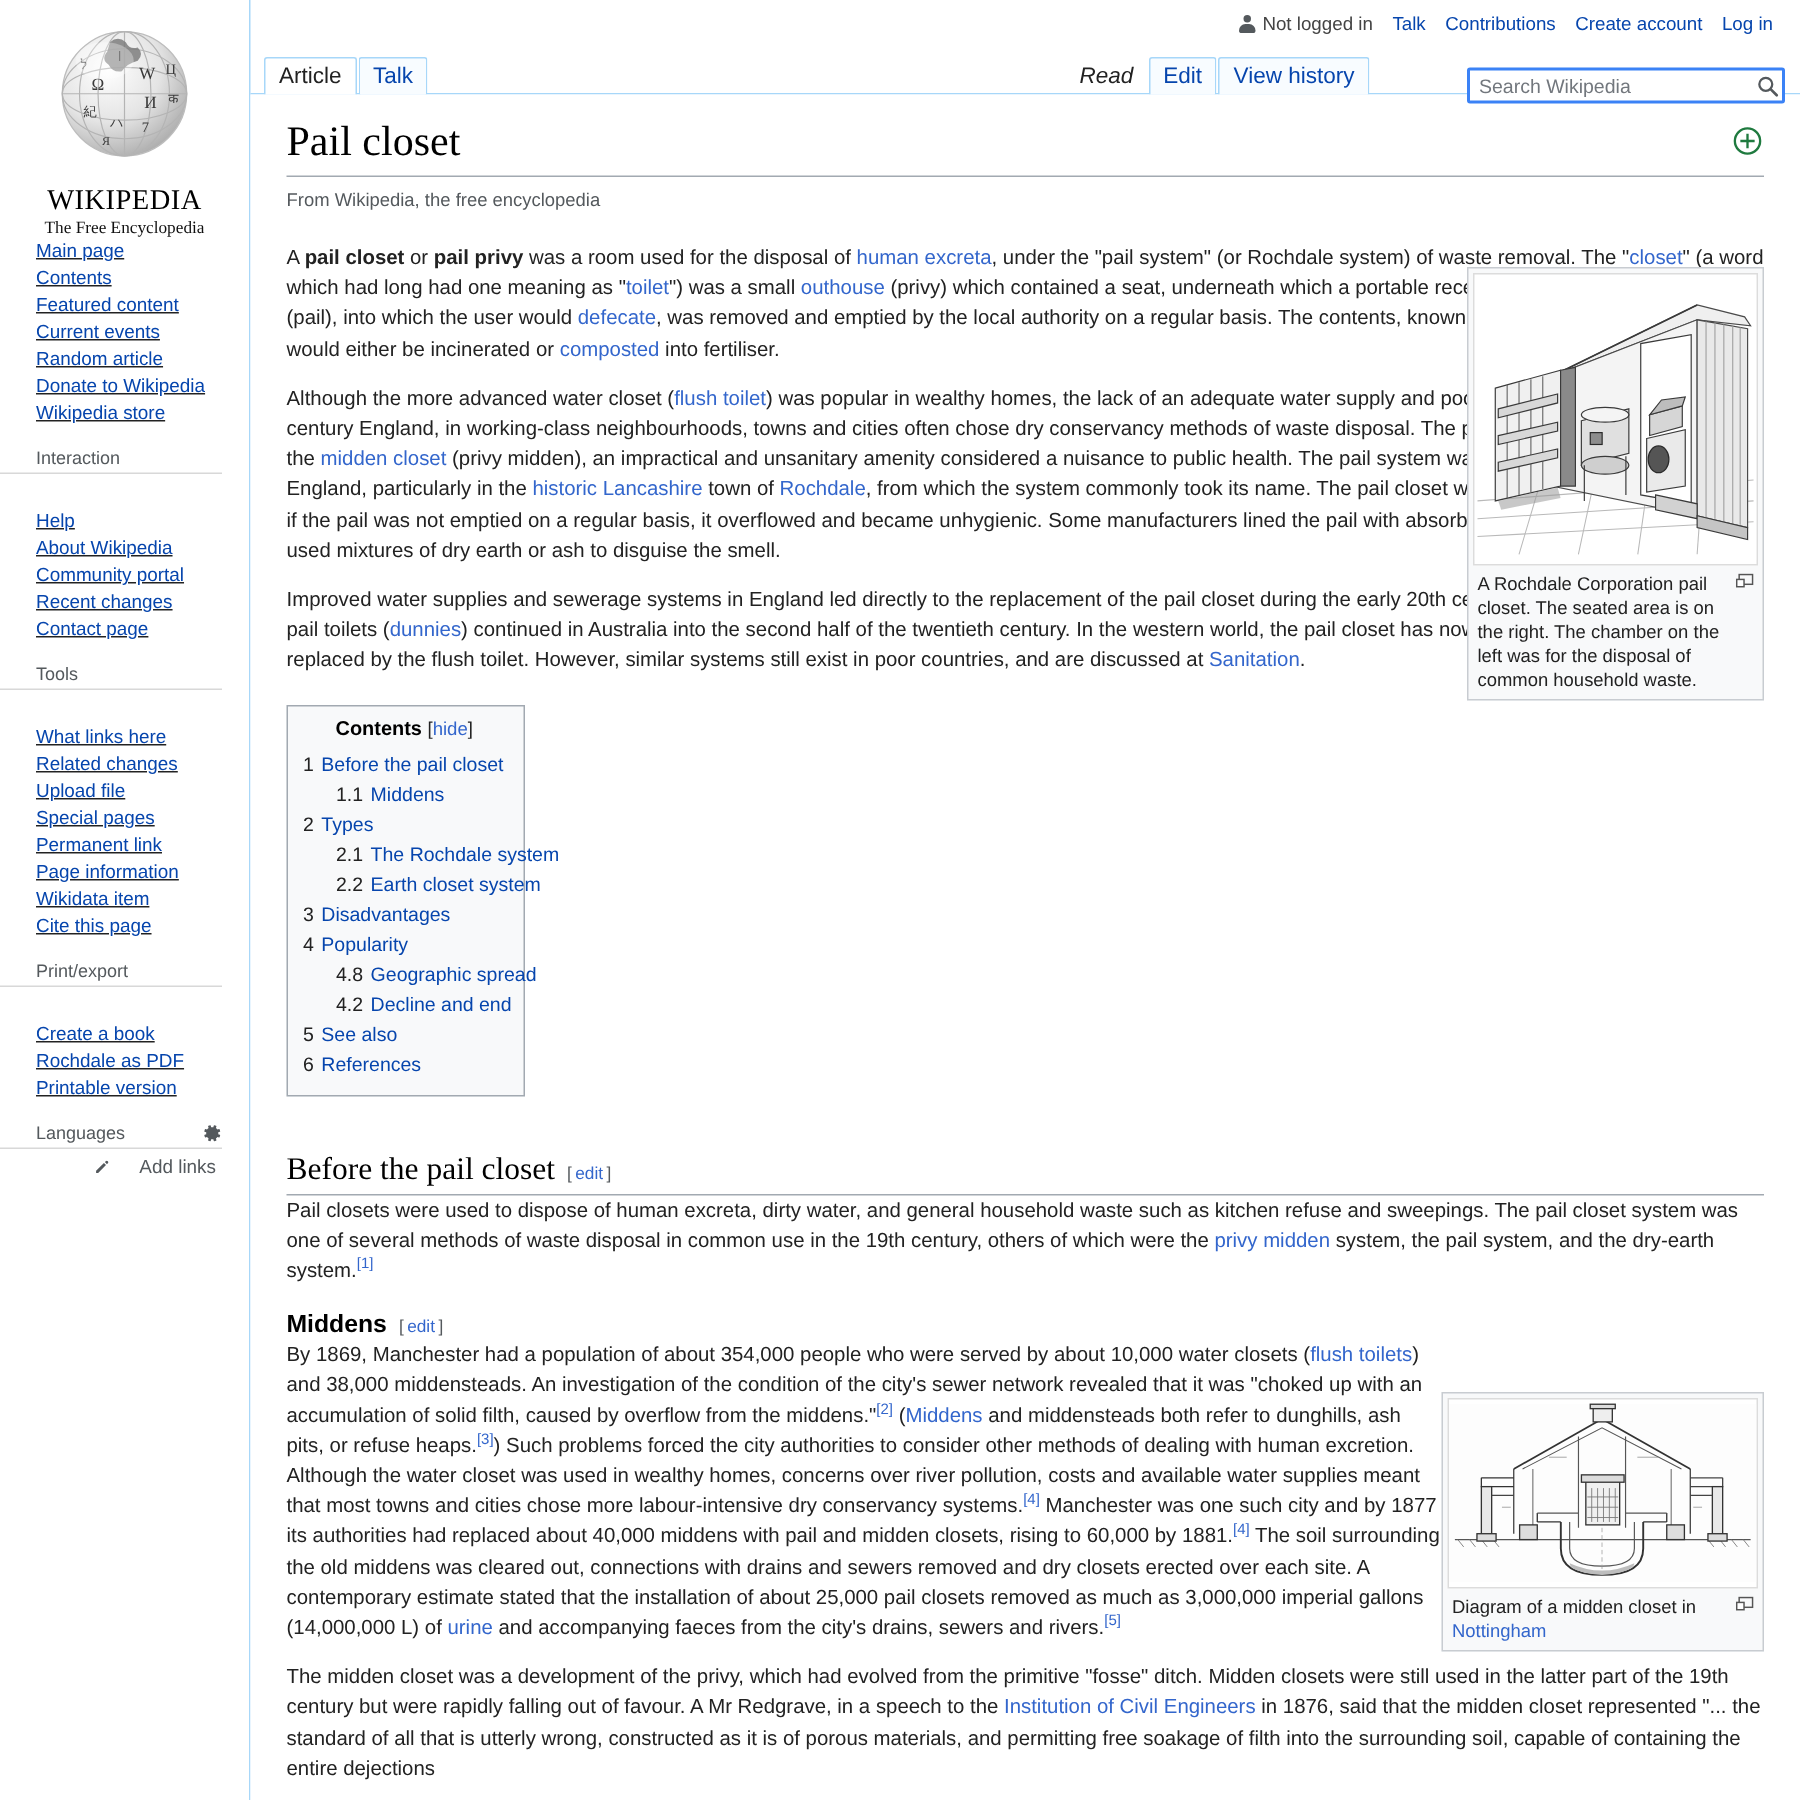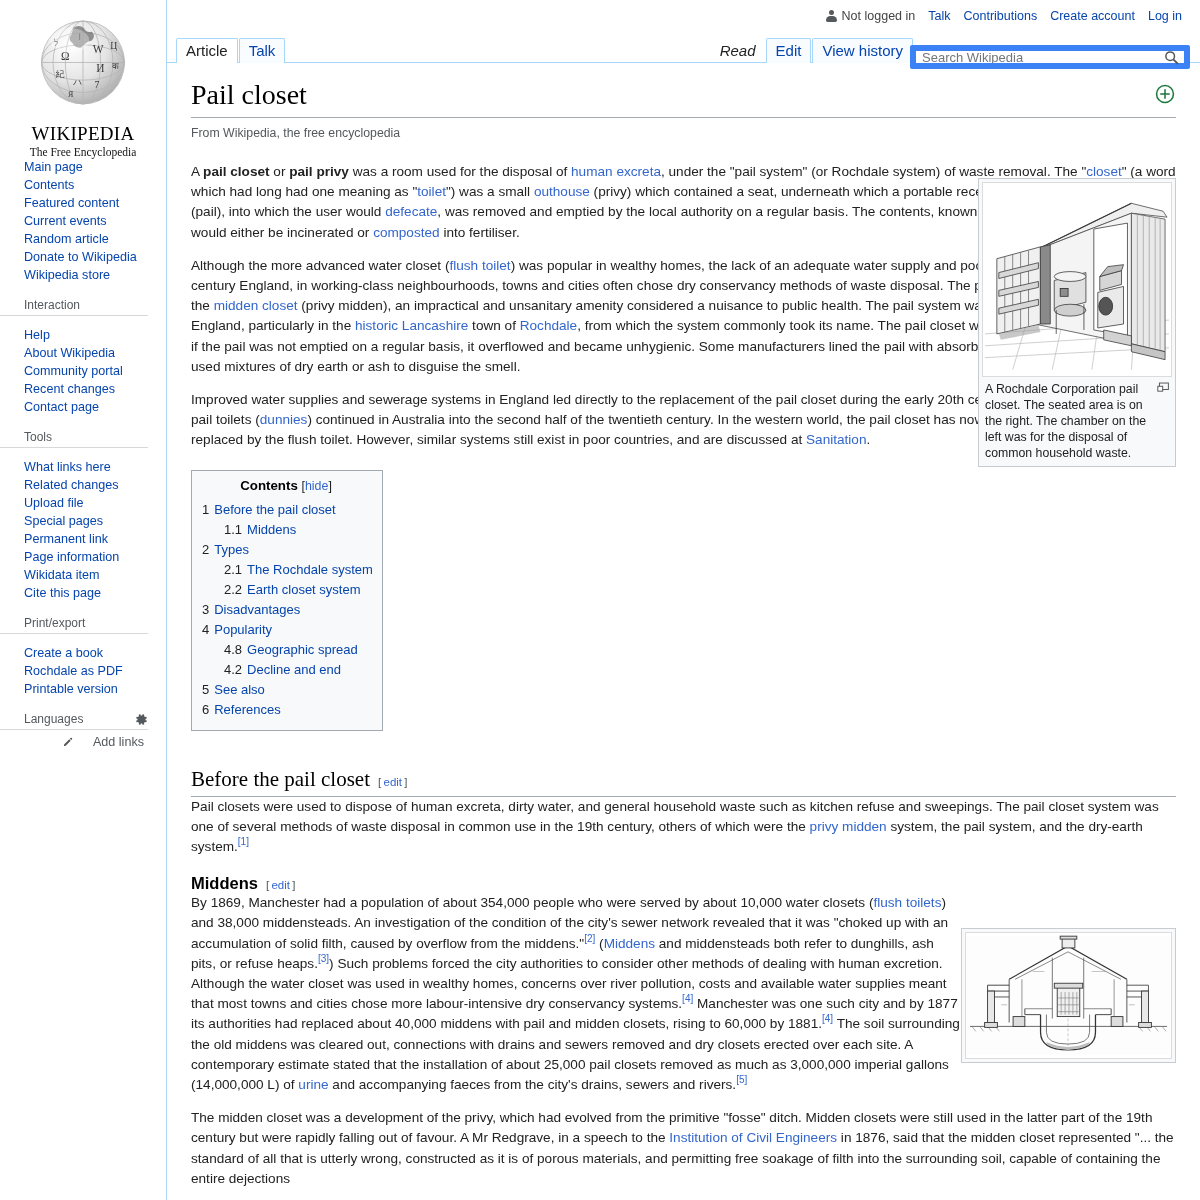--- a/index.html
+++ b/index.html
@@ -82,27 +82,28 @@
     font-size: 11.5px;
     color: #111;
     margin-top: 3px;
   }
   .nav-group { margin-bottom: 14px; padding-left: 0; }
   .nav-heading {
     font-size: 12px;
     color: #54595d;
     padding: 0 0 3px 24px;
     border-bottom: 1px solid #d8d8d8;
-    margin: 0 18px 10px 0;
+    margin: 0 18px 22px 0;
   }
   .nav-list { list-style: none; margin: 0; padding: 0; }
   .nav-list li {
     font-size: 12.6px;
     line-height: 18px;
     padding: 0 0 0 24px;
+    text-decoration: underline;
   }
   .nav-list li span { color: #0645ad; cursor: pointer; }
   .lang-heading-row {
     display: flex;
     align-items: center;
     justify-content: space-between;
     padding: 0 0 3px 24px;
     border-bottom: 1px solid #d8d8d8;
     margin: 0 18px 5px 0;
   }
@@ -172,23 +173,23 @@
   #content-white {
     position: absolute;
     left: 0; right: 0; top: 63px; bottom: 0;
     background: #ffffff;
   }
 
   
   #search-box {
     position: absolute;
     right: 10px; top: 45px;
-    width: 280px;
+    width: 212px;
     height: 24px;
-    border: 6px solid #3b82f6;
+    border: 2px solid #3b82f6;
     background: #fff;
     box-sizing: border-box;
     display: flex;
     align-items: center;
     border-radius: 2px;
   }
   #search-input {
     border: none;
     outline: none;
     flex: 1;
@@ -306,21 +307,21 @@
     width: 13px; height: 11px;
     cursor: pointer;
   }
   #thumb-1 { left: 811px; top: 115px; width: 198px; }
   #thumb-1 .imgbox { height: 195px; }
   #thumb-2 { left: 794px; top: 865px; width: 215px; }
   #thumb-2 .imgbox { height: 127px; }
 
   
   #toc {
-    width: 192px;
+    width: 159px;
     border: 1px solid #a2a9b1;
     background: #f8f9fa;
     padding: 7px 12px 10px 10px;
     box-sizing: border-box;
     margin: 6px 0 18px 0;
     display: inline-block;
   }
   #toc-title {
     text-align: center;
     font-size: 13.3px;
@@ -670,20 +671,27 @@
 
             <g stroke="#888" stroke-width="0.5">
               <line x1="68" y1="36" x2="80" y2="36"></line>
               <line x1="128" y1="36" x2="143" y2="36"></line>
               <line x1="36" y1="70" x2="42" y2="70"></line>
               <line x1="166" y1="70" x2="172" y2="70"></line>
             </g>
           </g>
         </svg>
       </div>
+      <div class="cap">
+        <span>Diagram of a midden closet in </span><span class="wlink">Nottingham</span>
+        <svg class="magnify" viewBox="0 0 16 13">
+          <rect x="3" y="1" width="11" height="8" fill="none" stroke="#555" stroke-width="1.2"></rect>
+          <rect x="1" y="5" width="6" height="6" fill="#fff" stroke="#555" stroke-width="1.2"></rect>
+        </svg>
+      </div>
     </div>
 
     
     <h3 class="sect"><span>Middens</span><span class="editsection"><span class="brk">[ </span><span class="ed">edit</span><span class="brk"> ]</span></span></h3>
 
     <p class="body after-head" style="width:770px;"><span>By 1869, Manchester had a population of about 354,000 people who were served by about 10,000 water closets (</span><span class="wlink">flush toilets</span><span>) and 38,000 middensteads. An investigation of the condition of the city's sewer network revealed that it was "choked up with an accumulation of solid filth, caused by overflow from the middens."</span><sup class="ref"><span>[2]</span></sup><span> (</span><span class="wlink">Middens</span><span> and middensteads both refer to dunghills, ash pits, or refuse heaps.</span><sup class="ref"><span>[3]</span></sup><span>) Such problems forced the city authorities to consider other methods of dealing with human excretion. Although the water closet was used in wealthy homes, concerns over river pollution, costs and available water supplies meant that most towns and cities chose more labour-intensive dry conservancy systems.</span><sup class="ref"><span>[4]</span></sup><span> Manchester was one such city and by 1877 its authorities had replaced about 40,000 middens with pail and midden closets, rising to 60,000 by 1881.</span><sup class="ref"><span>[4]</span></sup><span> The soil surrounding the old middens was cleared out, connections with drains and sewers removed and dry closets erected over each site. A contemporary estimate stated that the installation of about 25,000 pail closets removed as much as 3,000,000 imperial gallons (14,000,000 L) of </span><span class="wlink">urine</span><span> and accompanying faeces from the city's drains, sewers and rivers.</span><sup class="ref"><span>[5]</span></sup></p>
 
     <p class="body"><span>The midden closet was a development of the privy, which had evolved from the primitive "fosse" ditch. Midden closets were still used in the latter part of the 19th century but were rapidly falling out of favour. A Mr Redgrave, in a speech to the </span><span class="wlink">Institution of Civil Engineers</span><span> in 1876, said that the midden closet represented "... the standard of all that is utterly wrong, constructed as it is of porous materials, and permitting free soakage of filth into the surrounding soil, capable of containing the entire dejections</span></p>
 
   </div>

